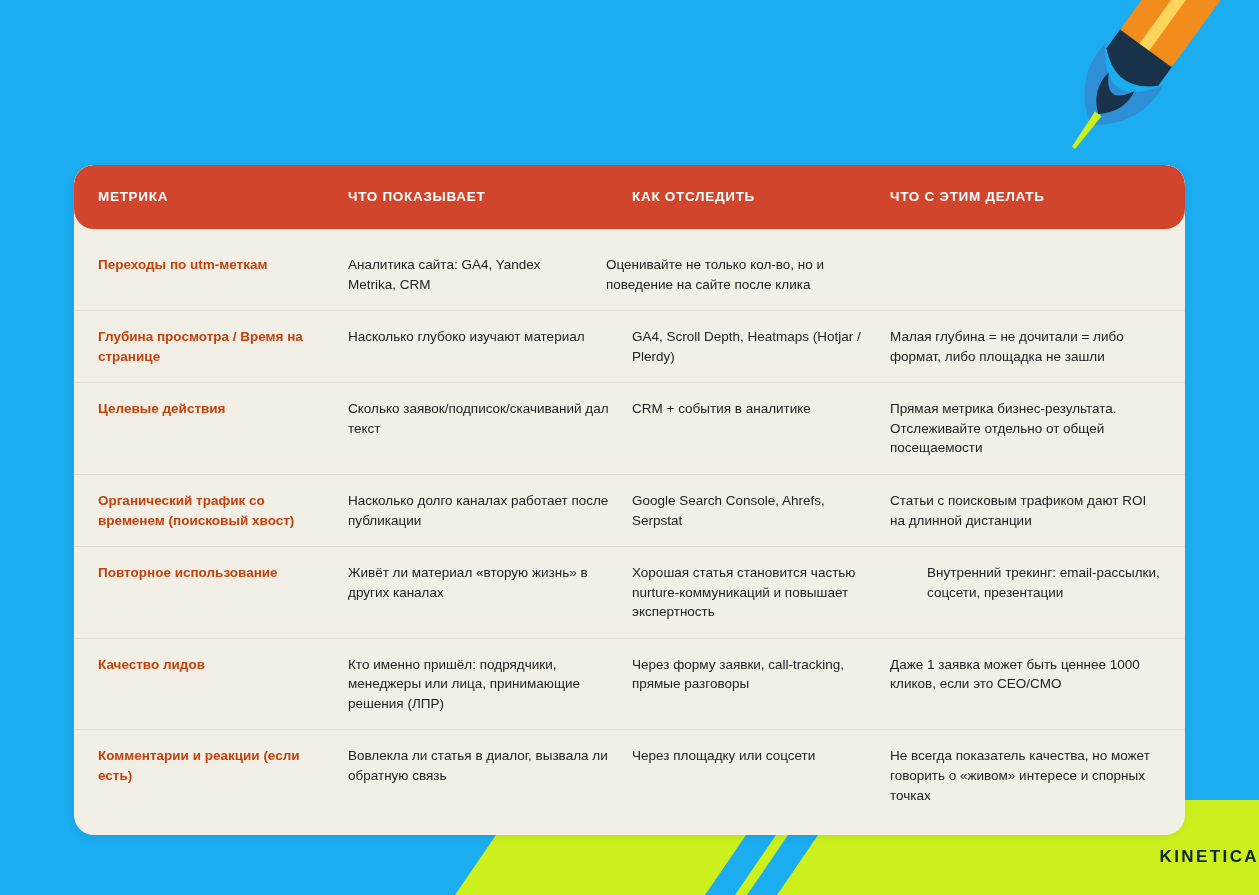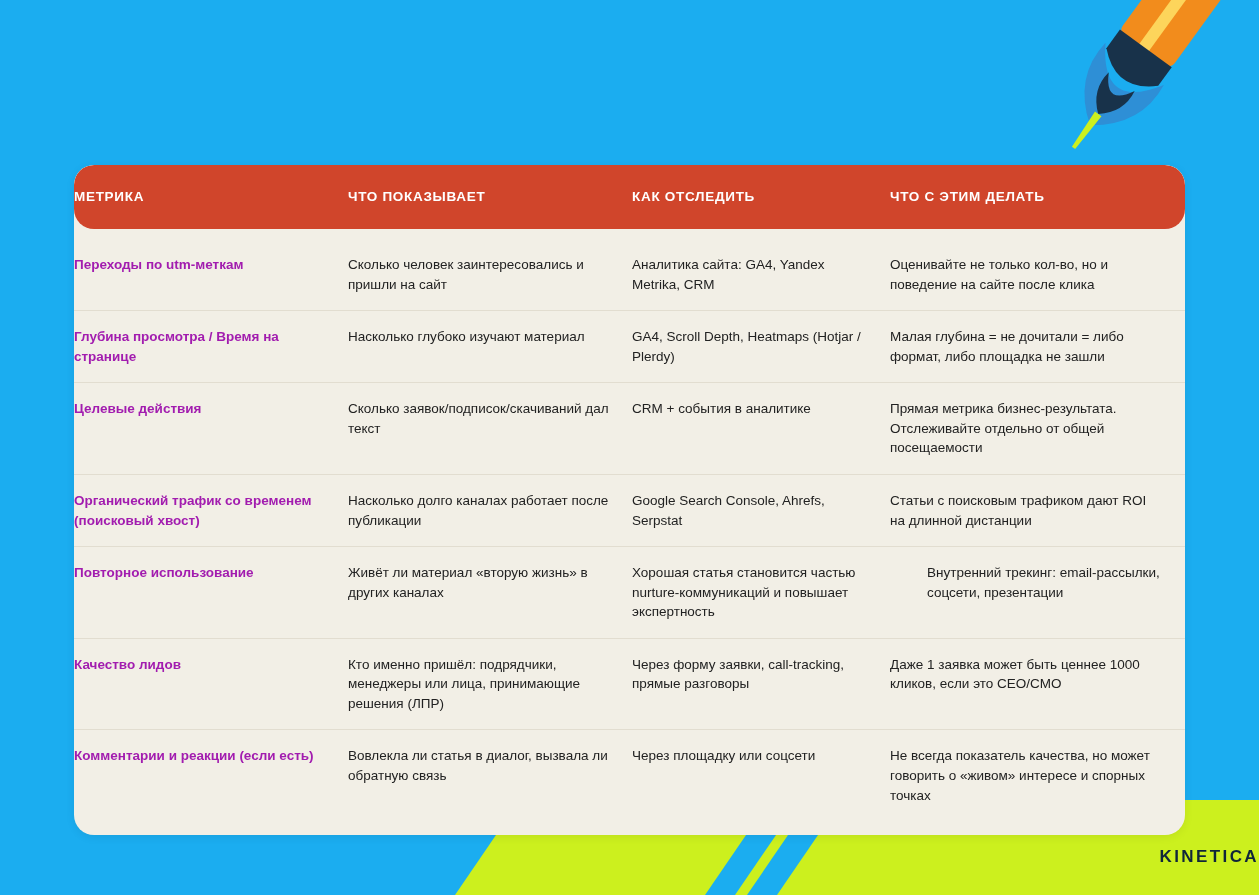--- a/index.html
+++ b/index.html
@@ -82,23 +82,23 @@
     border-bottom: 1px solid #e2ddd0;
     padding: 16px 0 16px 0;
   }
   .row:last-child { border-bottom: none; }
 
   .cell {
     box-sizing: border-box;
     padding-right: 20px;
     font-size: 13.5px;
     line-height: 1.45;
-    color: #a21caf;
+    color: #c2410c;
   }
-  .c1 { width: 274px; }
+  .c1 { width: 274px; padding-left: 24px; }
   .c2 { width: 284px; }
   .c3 { width: 258px; }
   .c4 { width: 295px; padding-right: 26px; }
 
   .row .c1 {
     font-weight: bold;
   }
   .row .c2, .row .c3, .row .c4 {
     color: #222222;
   }
@@ -133,21 +133,20 @@
     <div class="cell c1">МЕТРИКА</div>
     <div class="cell c2">ЧТО ПОКАЗЫВАЕТ</div>
     <div class="cell c3">КАК ОТСЛЕДИТЬ</div>
     <div class="cell c4">ЧТО С ЭТИМ ДЕЛАТЬ</div>
   </div>
 
   <div class="spacer-top"></div>
 
   <div class="row">
     <div class="cell c1">Переходы по utm-меткам</div>
-    <div class="cell c2">Сколько человек заинтересовались и пришли на сайт</div>
     <div class="cell c3">Аналитика сайта: GA4, Yandex Metrika, CRM</div>
     <div class="cell c4">Оценивайте не только кол-во, но и поведение на сайте после клика</div>
   </div>
 
   <div class="row">
     <div class="cell c1">Глубина просмотра / Время на странице</div>
     <div class="cell c2">Насколько глубоко изучают материал</div>
     <div class="cell c3">GA4, Scroll Depth, Heatmaps (Hotjar / Plerdy)</div>
     <div class="cell c4">Малая глубина = не дочитали = либо формат, либо площадка не зашли</div>
   </div>

